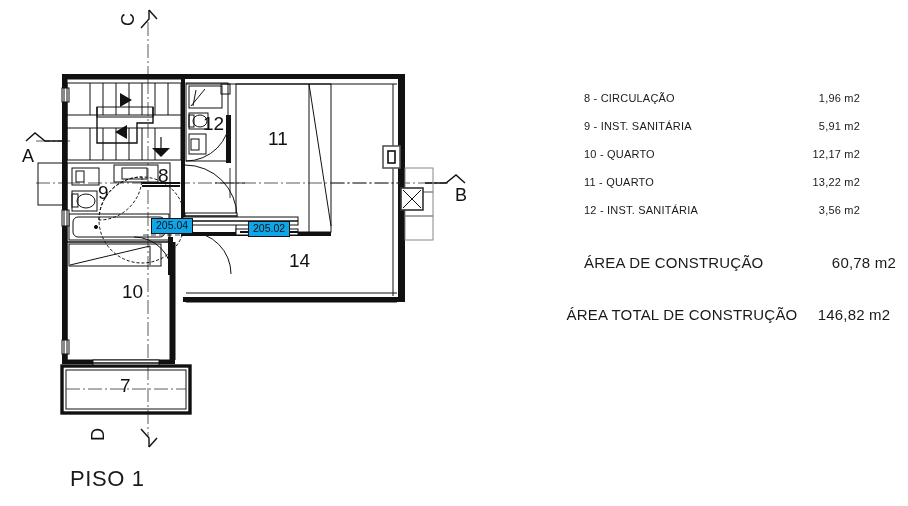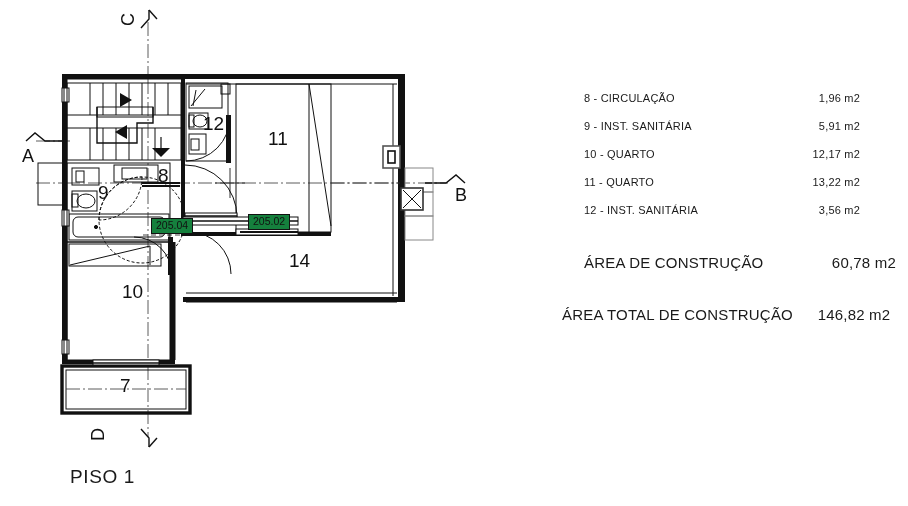--- a/index.html
+++ b/index.html
@@ -56,29 +56,29 @@
 
   .total-row {
     display: flex;
     align-items: baseline;
     height: 30px;
     font-size: 15px;
     letter-spacing: 0.2px;
   }
   .total-row.constr .t-name { width: 216px; padding-left: 24px; text-align: left; }
   .total-row.constr .t-area { width: 96px; text-align: right; }
-  .total-row.grand .t-name { width: 240px; padding-left: 2px; text-align: left; }
+  .total-row.grand .t-name { width: 240px; padding-left: 2px; text-align: center; }
   .total-row.grand .t-area { width: 104px; text-align: center; }
 
   
   #sheet-title {
     position: absolute;
     left: 70px;
     top: 466px;
-    font-size: 19px;
+    font-size: 22px;
     letter-spacing: 0.6px;
   }
 
   
   .sec-letter {
     position: absolute;
     font-size: 18px;
     font-family: "Liberation Sans", sans-serif;
     color: #111;
   }
@@ -98,28 +98,28 @@
   #room-num-10 { left: 122px; top: 281px; }
   #room-num-11 { left: 268px; top: 128px; }
   #room-num-12 { left: 203px; top: 113px; }
   #room-num-13 { left: 120px; top: 375px; }
   #room-num-14 { left: 289px; top: 250px; }
 
   
   .room-tag {
     position: absolute;
     border: 1px solid #111;
-    background: #15803d;
+    background: #0ea5e9;
     font-size: 10.5px;
     padding: 1px 4px 2px 4px;
     line-height: 1.05;
     color: #111;
   }
   #room-tag-20504 { left: 151px; top: 218px; }
-  #room-tag-20502 { left: 248px; top: 214px; text-align: right; }
+  #room-tag-20502 { left: 248px; top: 221px; text-align: right; }
 </style>
 </head>
 <body>
 
 <div id="plan-canvas">
   <svg id="plan-svg" width="560" height="506" viewBox="0 0 560 506">
 
     <g stroke="#333" stroke-width="0.8" fill="none" stroke-dasharray="14 3 2 3">
 
       <line x1="148" y1="22" x2="148" y2="80"></line>

